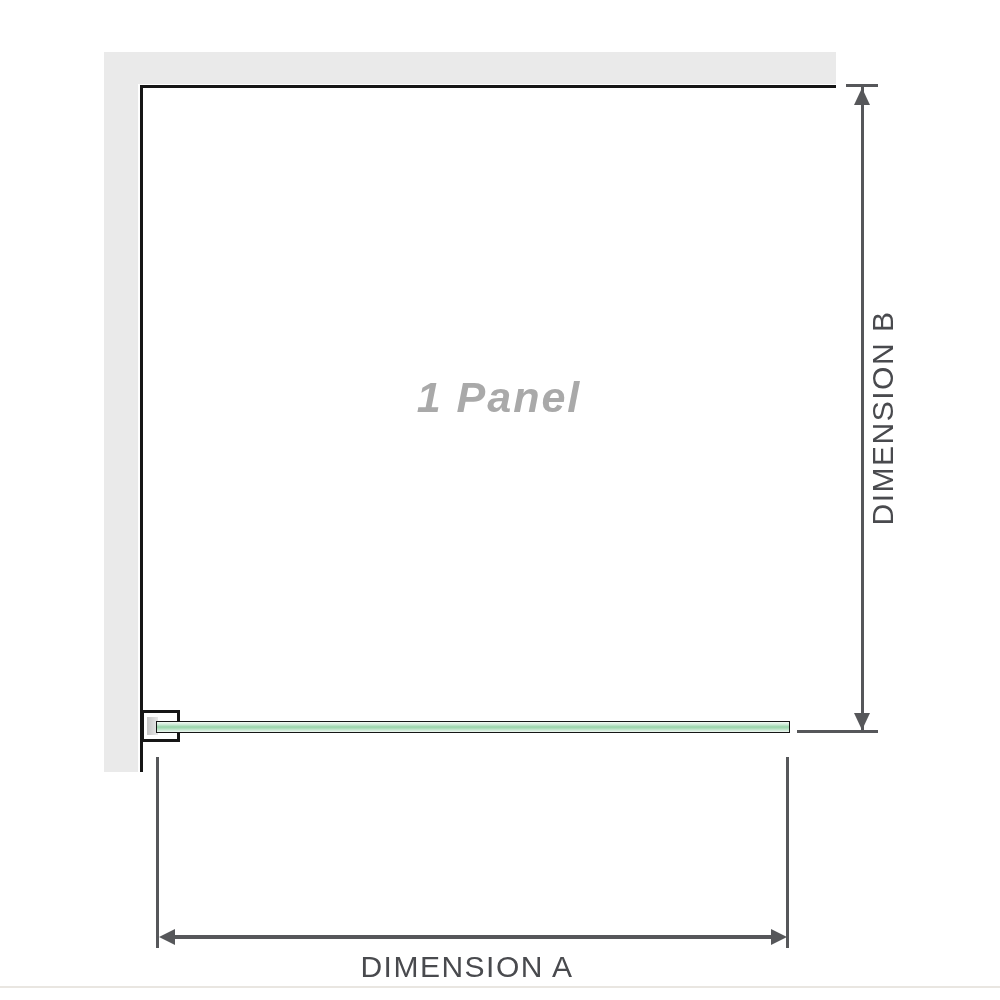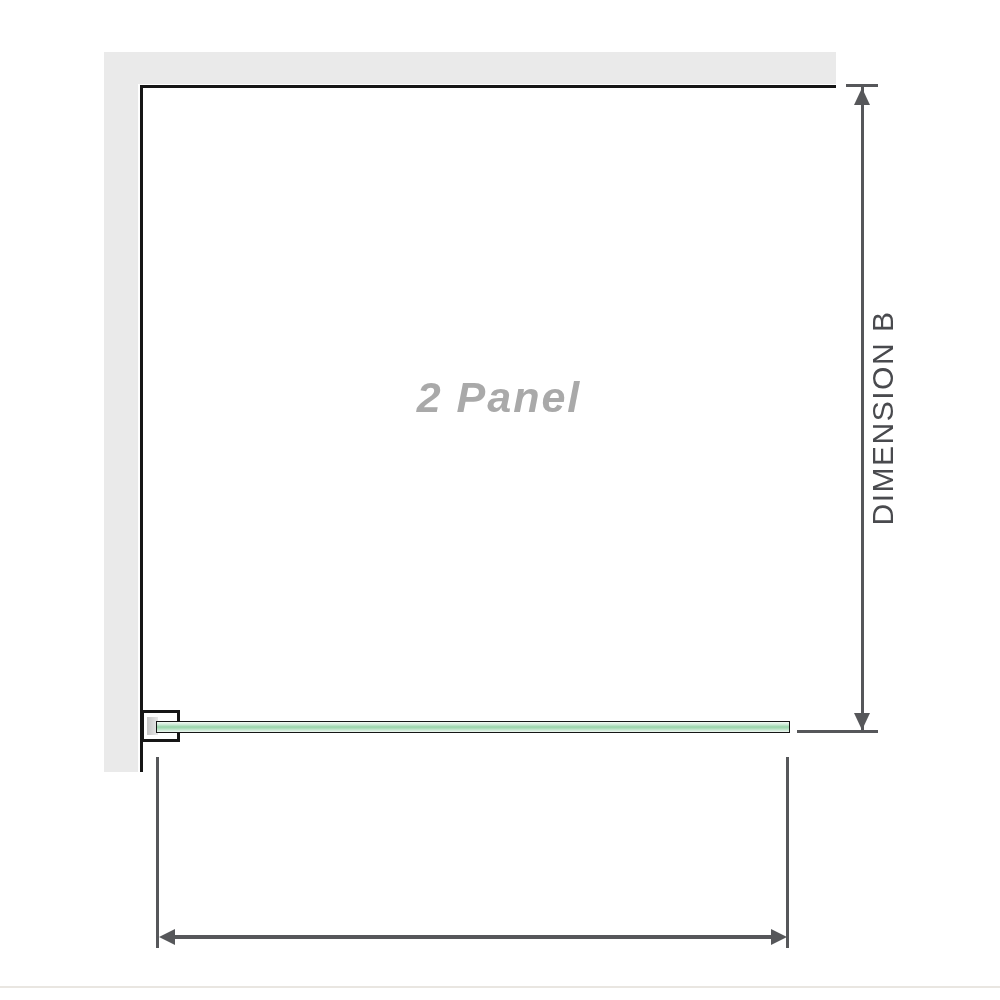--- a/index.html
+++ b/index.html
@@ -63,35 +63,36 @@
 <body>
 
 <div class="canvas">
 
   <div class="abs wall-top"></div>
   <div class="abs wall-left"></div>
 
   <div class="abs edge-top"></div>
   <div class="abs edge-left"></div>
 
-  <div class="abs panel-label">2 Panel</div>
+  <div class="abs panel-label">1 Panel</div>
 
   <div class="abs bracket"></div>
   <div class="abs bracket-inner"></div>
 
   <div class="abs glass"></div>
 
   <div class="abs dim dimb-tick-top"></div>
   <div class="abs dim dimb-tick-bottom"></div>
   <div class="abs dim dimb-vline"></div>
   <div class="abs tri dimb-arrow-up"></div>
   <div class="abs tri dimb-arrow-down"></div>
   <div class="abs dim-label dimb-label">DIMENSION B</div>
 
   <div class="abs dim dima-ext-left"></div>
   <div class="abs dim dima-ext-right"></div>
   <div class="abs dim dima-hline"></div>
   <div class="abs tri dima-arrow-left"></div>
   <div class="abs tri dima-arrow-right"></div>
+  <div class="abs dim-label dima-label">DIMENSION A</div>
 
   <div class="abs faint-line"></div>
 
 </div>
 
 </body></html>

